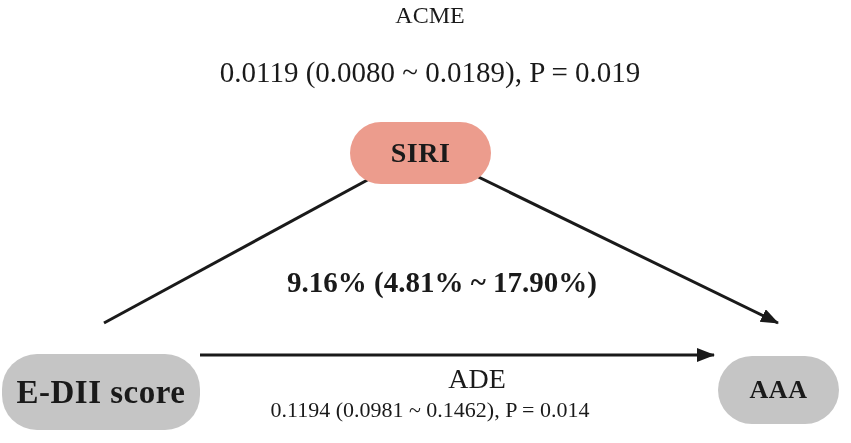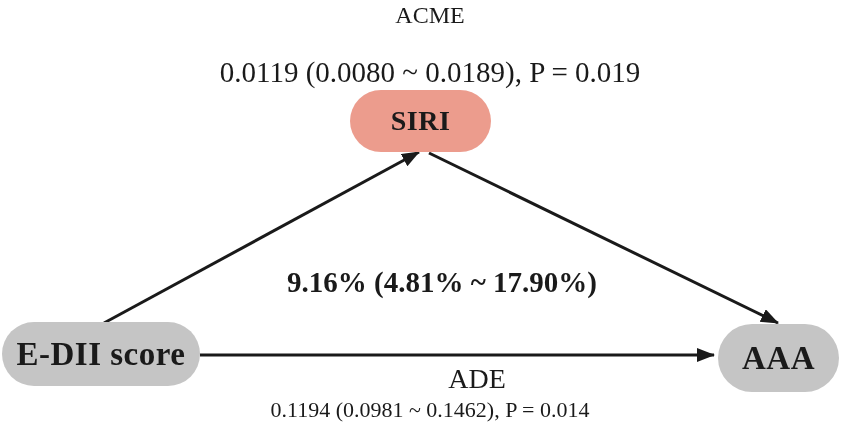--- a/index.html
+++ b/index.html
@@ -17,41 +17,42 @@
     left: 0; top: 0;
     width: 851px; height: 443px;
   }
   .node {
     position: absolute;
     display: flex;
     align-items: center;
     justify-content: center;
     font-weight: bold;
     letter-spacing: 0.5px;
+    margin-top: 32px;
   }
   .node-mediator {
     left: 350px; top: 90px;
     width: 141px; height: 62px;
     border-radius: 31px;
     background: var(--mediator-fill, #EC9C8D);
     font-size: 28px;
   }
   .node-exposure {
     left: 2px; top: 322px;
-    width: 198px; height: 64px;
+    width: 198px; height: 76px;
     border-radius: 35px;
     background: var(--node-fill, #C5C5C5);
     font-size: 33px;
   }
   .node-outcome {
     left: 718px; top: 324px;
     width: 121px; height: 68px;
     border-radius: 34px;
     background: var(--node-fill, #C5C5C5);
-    font-size: 33px;
+    font-size: 26px;
   }
   .caption {
     position: absolute;
     transform: translateX(-50%);
     white-space: nowrap;
     text-align: center;
     line-height: 1.1;
   }
   .caption-acme-label   { left: 430px; top: 2px;   font-size: 24px; }
   .caption-acme-value   { left: 430px; top: 33px;  font-size: 29px; margin-top: 24px; }

